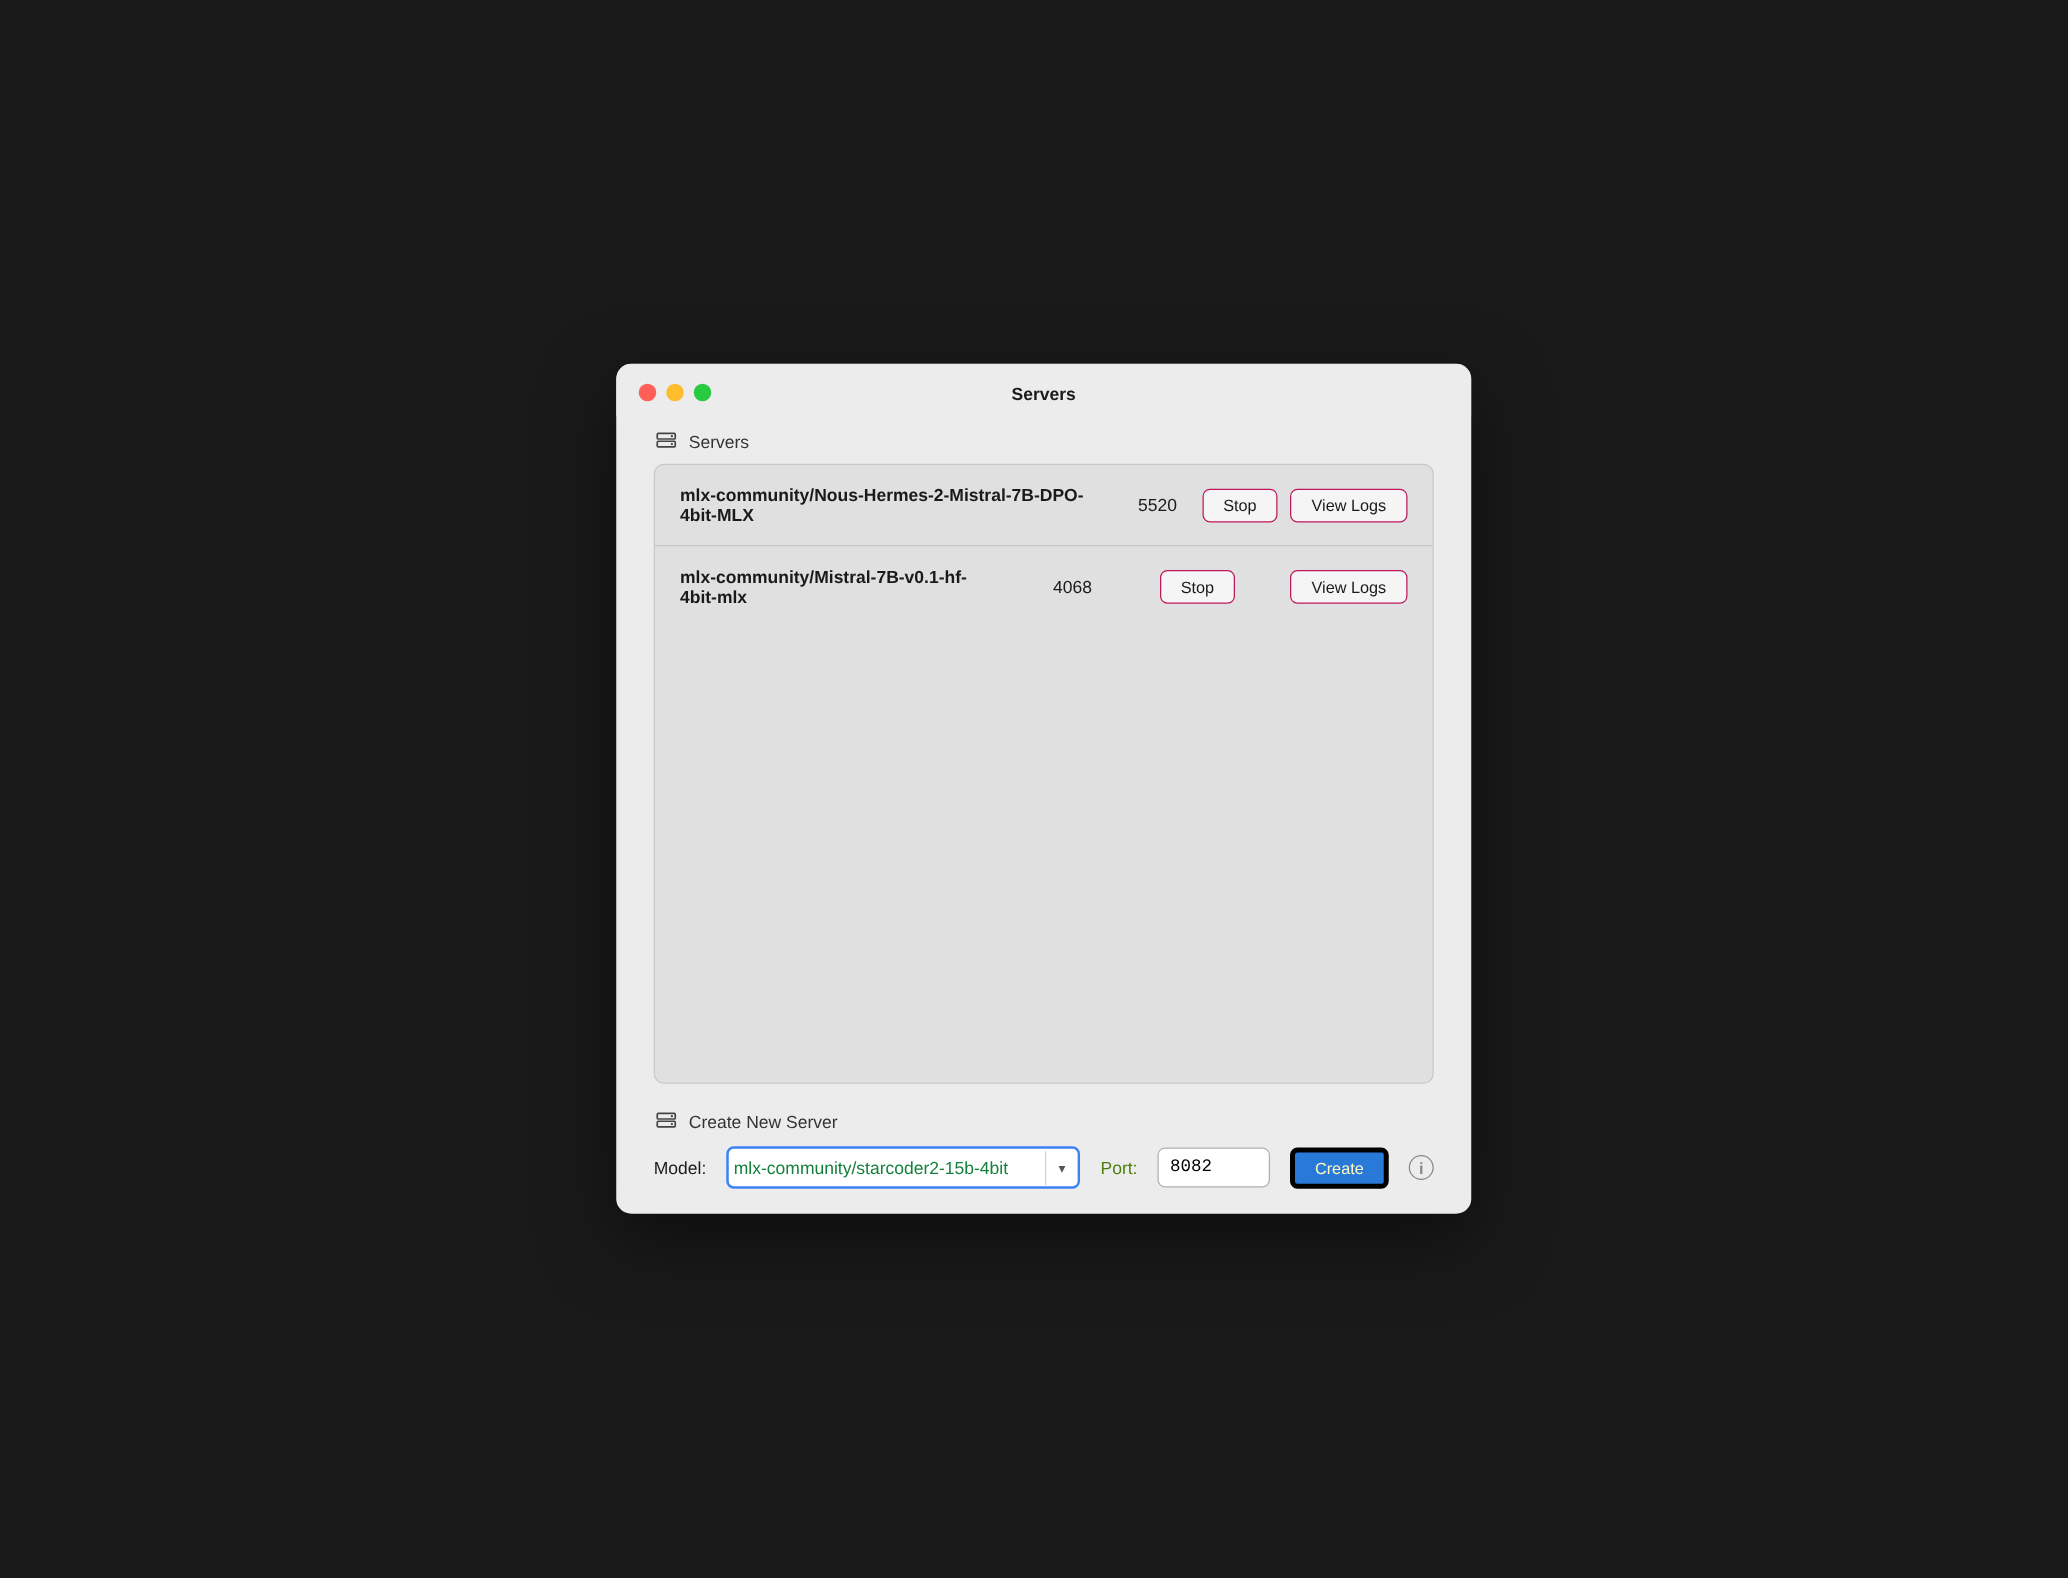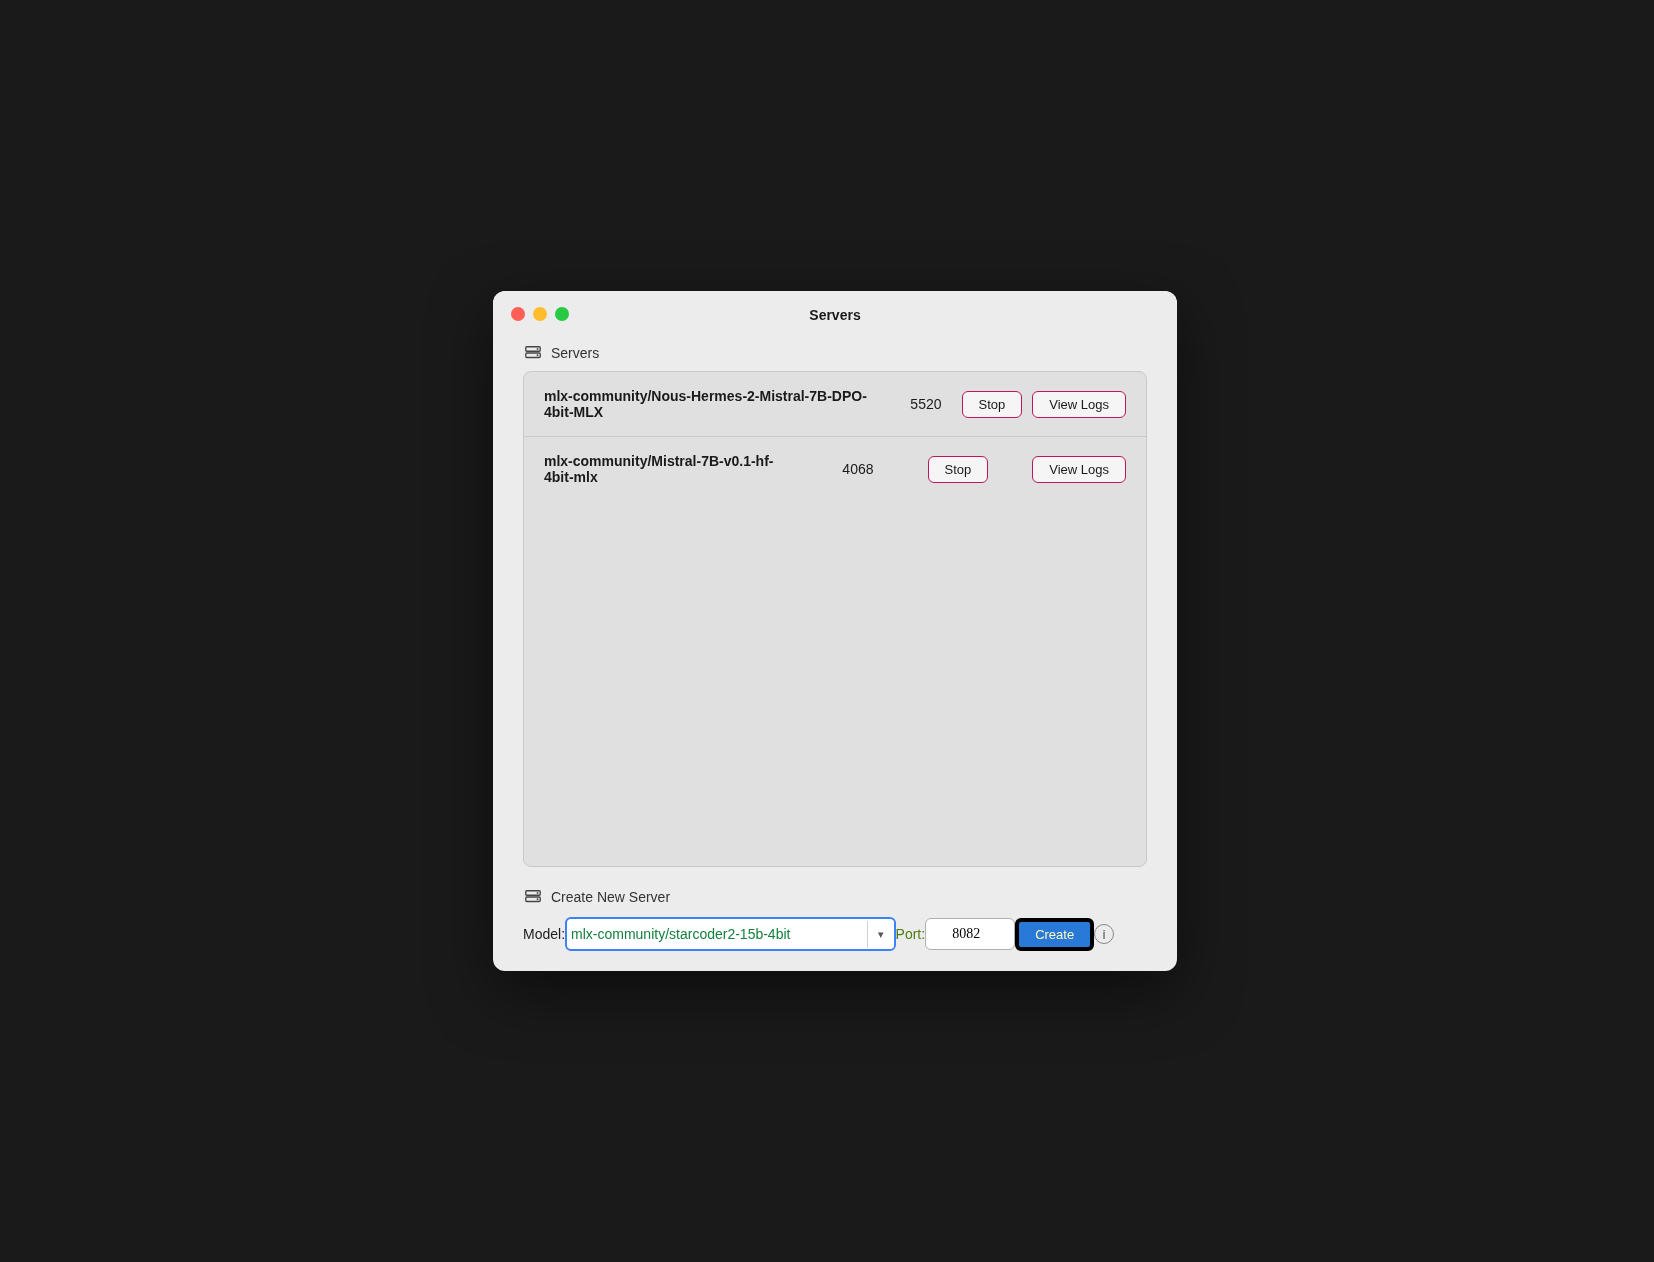--- a/index.html
+++ b/index.html
@@ -146,21 +146,21 @@
       border: 4px solid #000000;
     }
 
     .create-section {
       margin-top: 20px;
     }
 
     .create-form {
       display: flex;
       align-items: center;
-      gap: 0;
+      gap: 16px;
       margin-top: 10px;
     }
 
     .form-label {
       font-size: 14px;
       color: #1a1a1a;
       font-weight: 400;
     }
 
     .model-input-wrapper {
@@ -193,23 +193,23 @@
     }
 
     .port-label {
       font-size: 14px;
       color: #4d7c0f;
     }
 
     .port-input {
       border: 1px solid #b0b0b0;
       border-radius: 6px;
-      padding: 7px 26px;
-      font-size: 14px;
-      font-family: Liberation Serif, serif;
+      padding: 7px 9px;
+      font-size: 14px;
+      font-family: Liberation Mono, monospace;
       background: white;
       width: 90px;
       outline: none;
     }
 
     .info-icon {
       width: 20px;
       height: 20px;
       border-radius: 50%;
       border: 1.5px solid #888;

